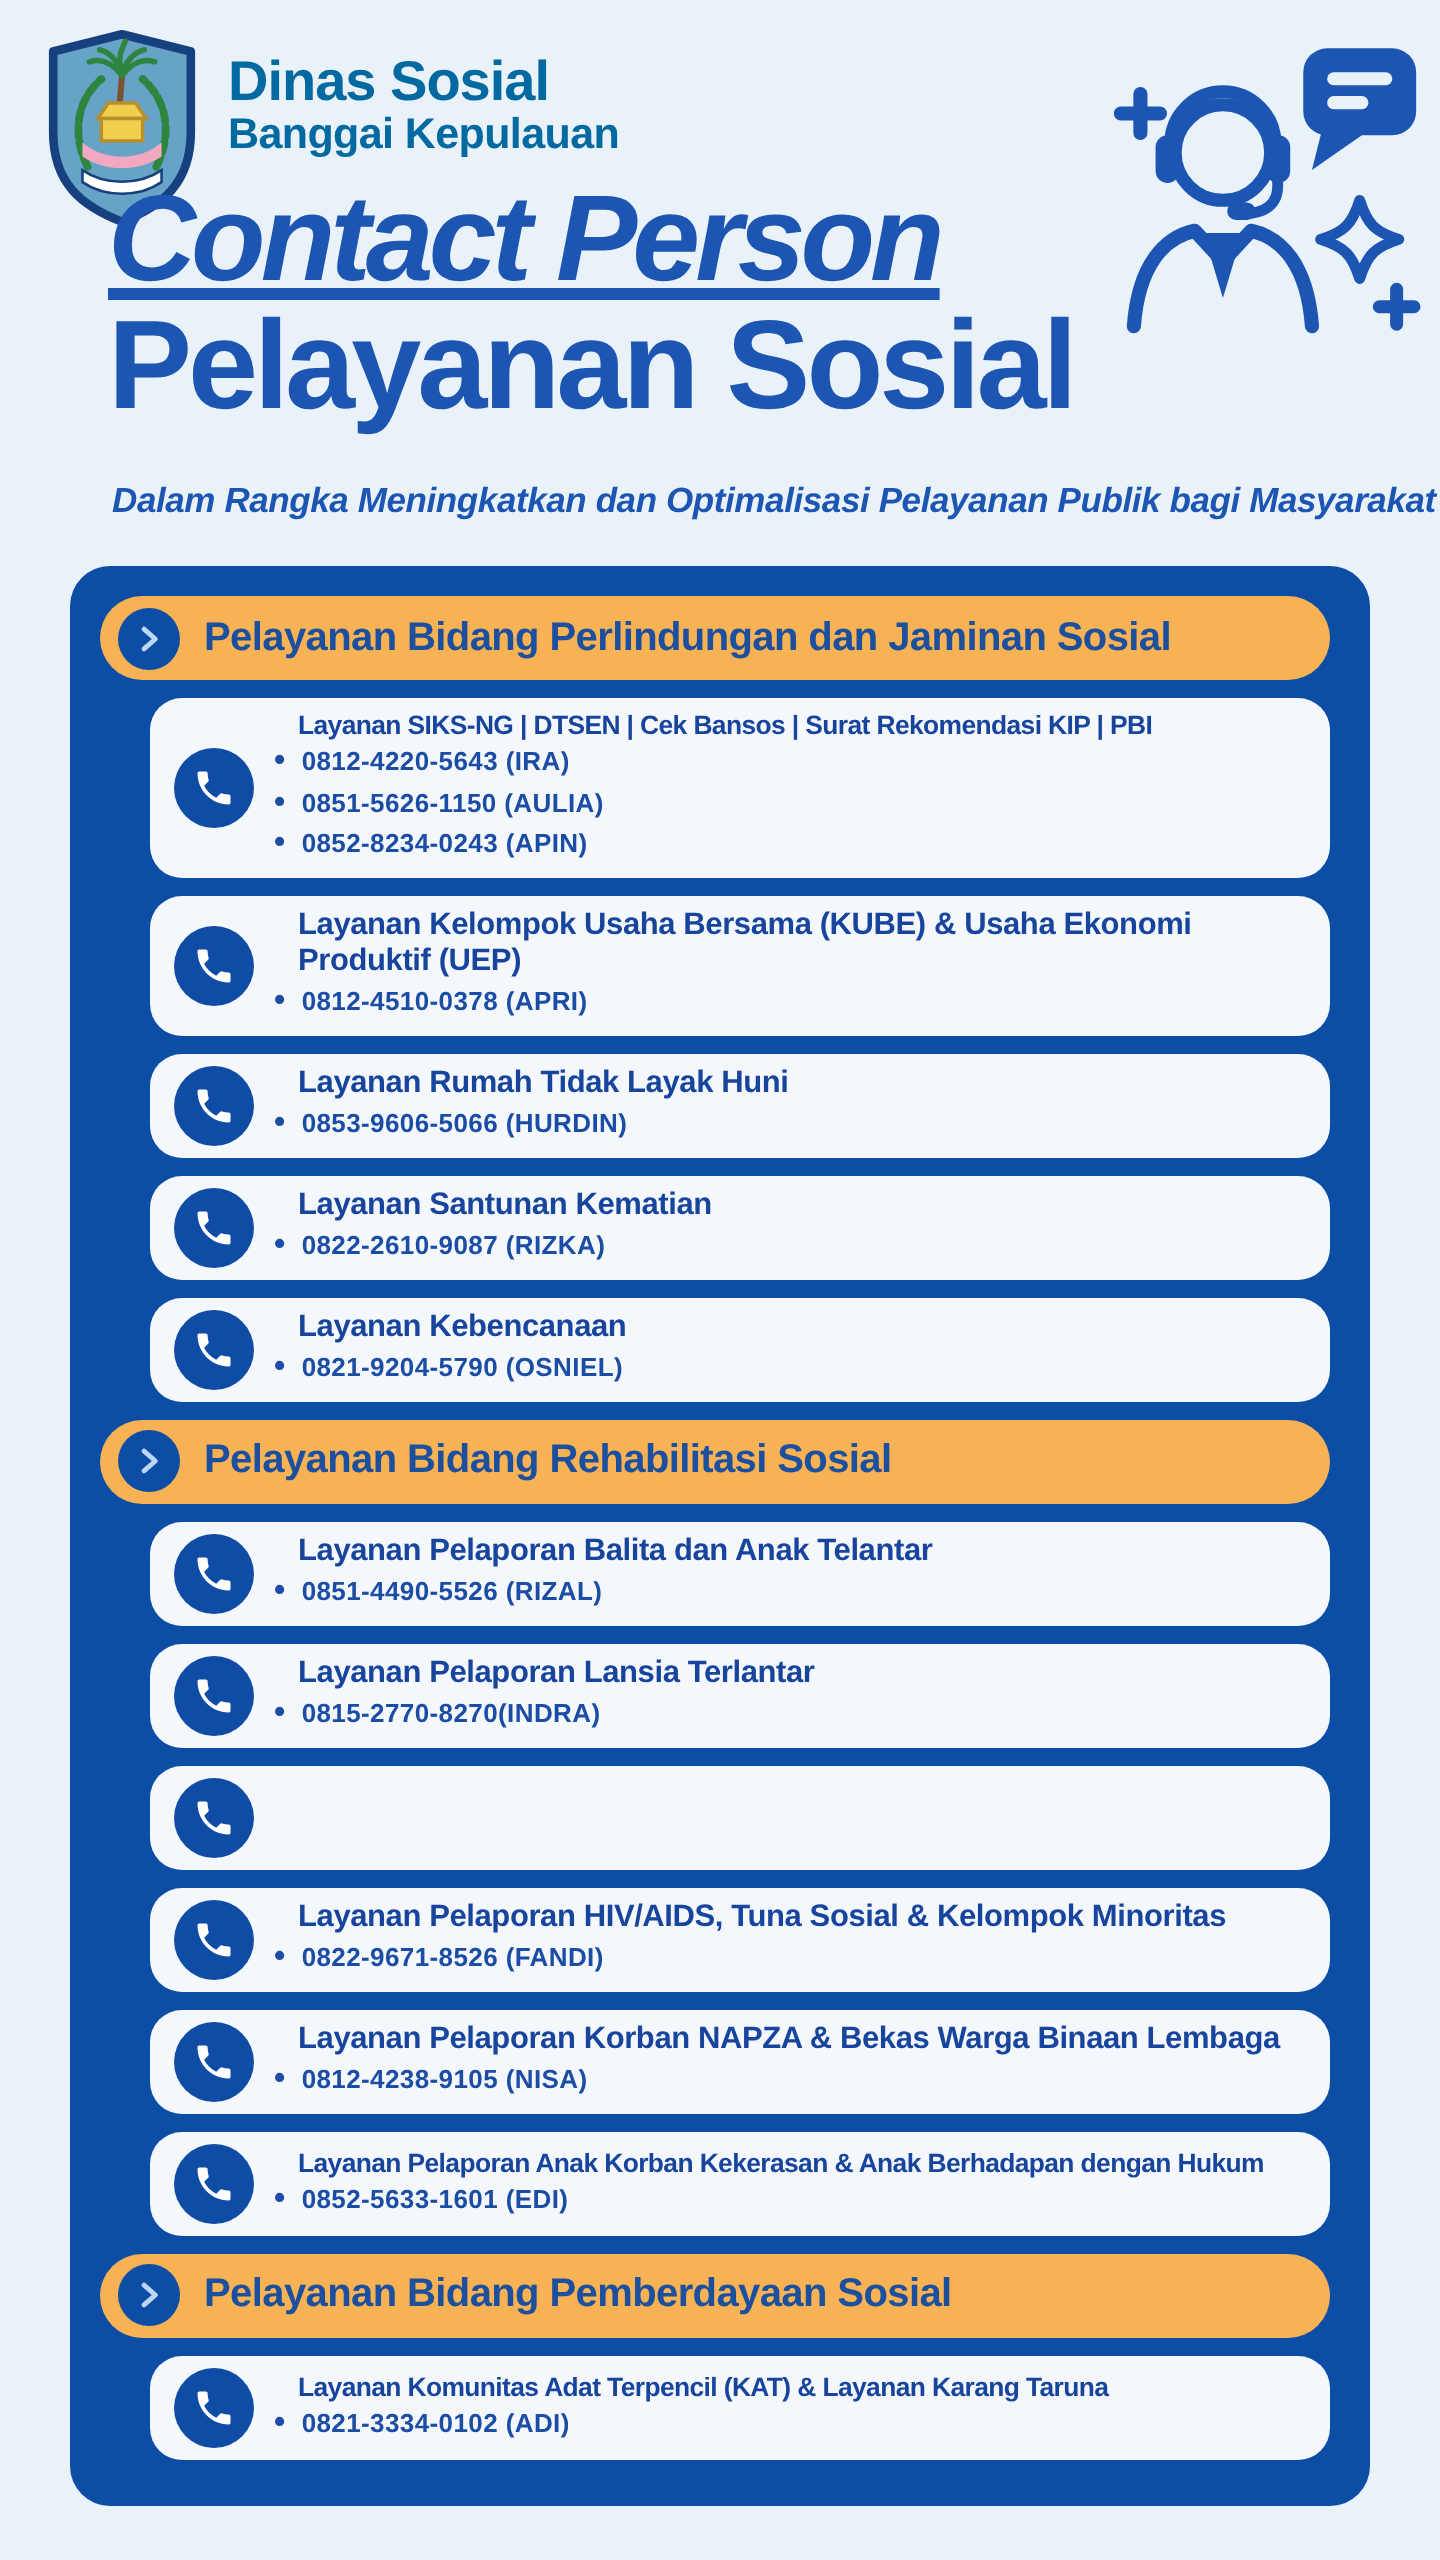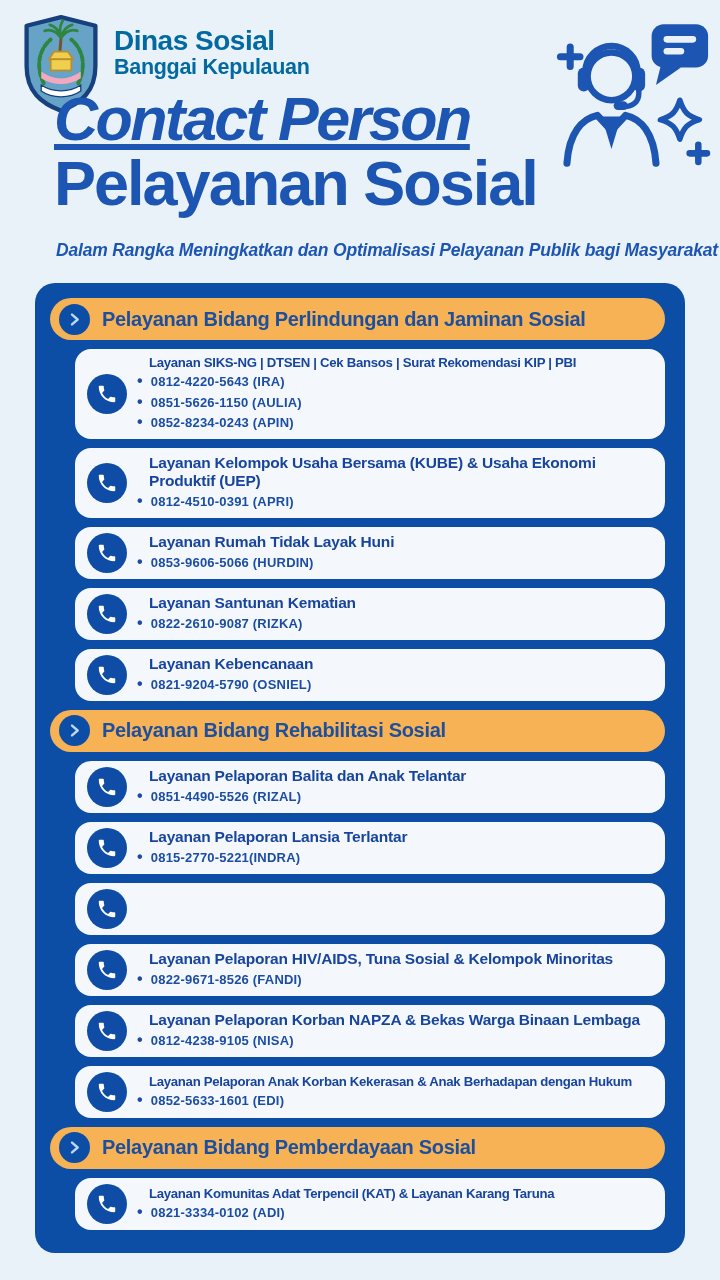--- a/index.html
+++ b/index.html
@@ -164,21 +164,21 @@
     <span class="phone-badge">
       <svg viewBox="0 0 24 24">
                 <path d="M6.62 10.79c1.44 2.83 3.76 5.14 6.59 6.59l2.2-2.2c.27-.27.67-.36 1.02-.24 1.12.37 2.33.57 3.57.57.55 0 1 .45 1 1V20c0 .55-.45 1-1 1-9.39 0-17-7.61-17-17 0-.55.45-1 1-1h3.5c.55 0 1 .45 1 1 0 1.25.2 2.45.57 3.57.11.35.03.74-.25 1.02l-2.2 2.2z" fill="#ffffff"></path>
               </svg>
     </span>
     <div class="card-body">
       <div class="card-title">Layanan Kelompok Usaha Bersama (KUBE) &amp; Usaha Ekonomi
 Produktif (UEP)</div>
       <ul class="contact-list">
                 <li>
-                  <span>0812-4510-0391 (APRI)</span>
+                  <span>0812-4510-0378 (APRI)</span>
                 </li>
               </ul>
     </div>
   </div>
 
   <div class="card">
     <span class="phone-badge">
       <svg viewBox="0 0 24 24">
                 <path d="M6.62 10.79c1.44 2.83 3.76 5.14 6.59 6.59l2.2-2.2c.27-.27.67-.36 1.02-.24 1.12.37 2.33.57 3.57.57.55 0 1 .45 1 1V20c0 .55-.45 1-1 1-9.39 0-17-7.61-17-17 0-.55.45-1 1-1h3.5c.55 0 1 .45 1 1 0 1.25.2 2.45.57 3.57.11.35.03.74-.25 1.02l-2.2 2.2z" fill="#ffffff"></path>
               </svg>
@@ -256,21 +256,21 @@
   <div class="card">
     <span class="phone-badge">
       <svg viewBox="0 0 24 24">
                 <path d="M6.62 10.79c1.44 2.83 3.76 5.14 6.59 6.59l2.2-2.2c.27-.27.67-.36 1.02-.24 1.12.37 2.33.57 3.57.57.55 0 1 .45 1 1V20c0 .55-.45 1-1 1-9.39 0-17-7.61-17-17 0-.55.45-1 1-1h3.5c.55 0 1 .45 1 1 0 1.25.2 2.45.57 3.57.11.35.03.74-.25 1.02l-2.2 2.2z" fill="#ffffff"></path>
               </svg>
     </span>
     <div class="card-body">
       <div class="card-title">Layanan Pelaporan Lansia Terlantar</div>
       <ul class="contact-list">
                 <li>
-                  <span>0815-2770-5221(INDRA)</span>
+                  <span>0815-2770-8270(INDRA)</span>
                 </li>
               </ul>
     </div>
   </div>
 
   <div class="card">
     <span class="phone-badge">
       <svg viewBox="0 0 24 24">
                 <path d="M6.62 10.79c1.44 2.83 3.76 5.14 6.59 6.59l2.2-2.2c.27-.27.67-.36 1.02-.24 1.12.37 2.33.57 3.57.57.55 0 1 .45 1 1V20c0 .55-.45 1-1 1-9.39 0-17-7.61-17-17 0-.55.45-1 1-1h3.5c.55 0 1 .45 1 1 0 1.25.2 2.45.57 3.57.11.35.03.74-.25 1.02l-2.2 2.2z" fill="#ffffff"></path>
               </svg>

